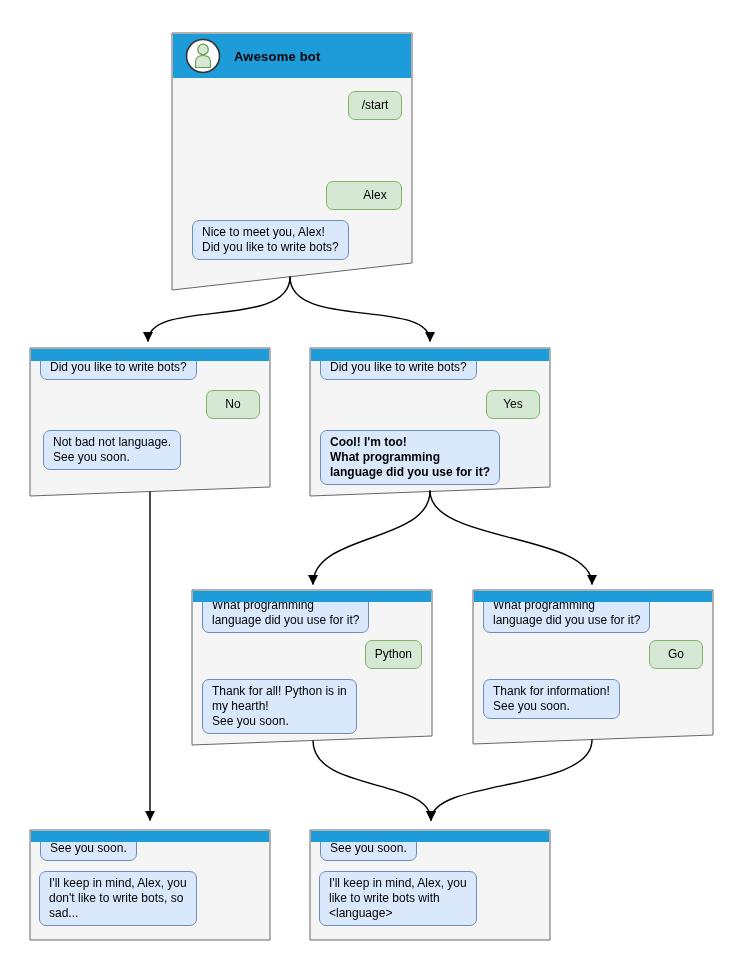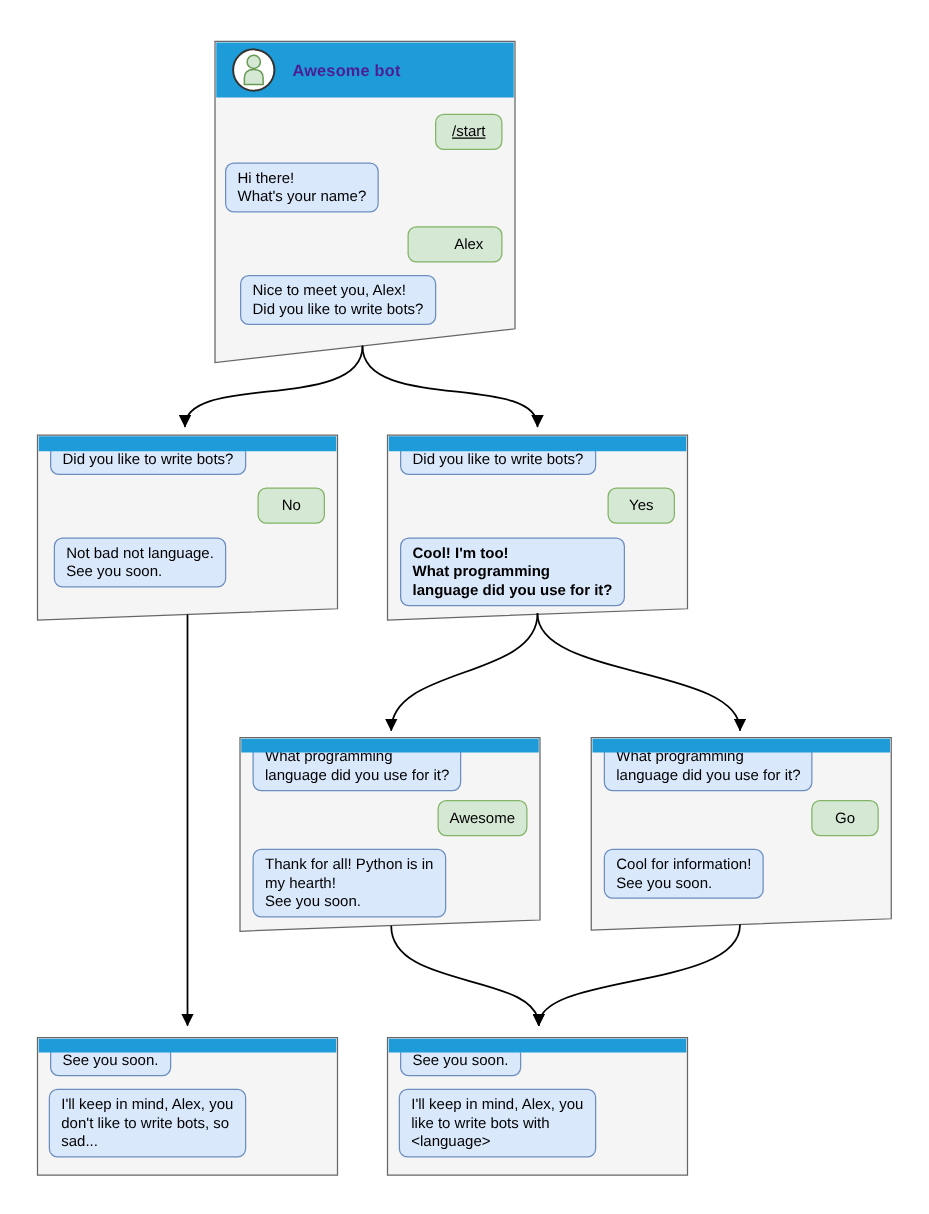--- a/index.html
+++ b/index.html
@@ -10,21 +10,21 @@
   html,body{margin:0;padding:0;background:#ffffff;}
   #canvas{position:relative;width:743px;height:971px;background:#ffffff;
     font-family:"Liberation Sans",sans-serif;overflow:hidden;}
   #shapes{position:absolute;left:0;top:0;z-index:1;}
   .win{fill:var(--window-fill);stroke:var(--window-border);stroke-width:1;}
   .conn{fill:none;stroke:var(--connector);stroke-width:1.4;stroke-linecap:round;
     marker-end:url(#arrowhead);}
   #arrowhead path{fill:var(--connector);}
   .titlebar{position:absolute;background:var(--titlebar-blue);z-index:3;}
   .titlebar.big{display:flex;align-items:center;box-sizing:border-box;padding-left:12px;}
-  .bot-title{color:#4c1d95;font-weight:bold;font-size:13px;margin-left:13px;letter-spacing:.2px;}
+  .bot-title{color:#000000;font-weight:bold;font-size:13px;margin-left:13px;letter-spacing:.2px;}
   .avatar{width:36px;height:36px;flex:0 0 auto;}
   .bubble{position:absolute;z-index:2;font-size:12px;line-height:15px;color:#000;
     white-space:pre;border-radius:7px;padding:4px 9px;}
   .bot-b{background:var(--bot-bubble-fill);border:1px solid var(--bot-bubble-border);}
   .user-b{background:var(--user-bubble-fill);border:1px solid var(--user-bubble-border);
     text-align:center;min-width:34px;padding:6px 9px;}
 </style>
 </head>
 <body>
 
@@ -63,49 +63,47 @@
     <span class="bot-title">Awesome bot</span>
   </div>
 
   <div class="titlebar" style="left:31px;top:349px;width:238px;height:12px;"></div>
   <div class="titlebar" style="left:311px;top:349px;width:238px;height:12px;"></div>
   <div class="titlebar" style="left:193px;top:591px;width:238px;height:11px;"></div>
   <div class="titlebar" style="left:474px;top:591px;width:238px;height:11px;"></div>
   <div class="titlebar" style="left:31px;top:831px;width:238px;height:11px;"></div>
   <div class="titlebar" style="left:311px;top:831px;width:238px;height:11px;"></div>
 
-  <div class="bubble user-b" style="right:341px;top:91px;text-decoration:underline;">/start</div>
-  <div class="bubble bot-b" style="left:180px;top:130px;">Hi there!
-What's your name?</div>
+  <div class="bubble user-b" style="right:341px;top:91px;">/start</div>
   <div class="bubble user-b" style="right:341px;top:181px;padding-left:31px;">Alex</div>
   <div class="bubble bot-b" style="left:192px;top:220px;">Nice to meet you, Alex!
 Did you like to write bots?</div>
 
   <div class="bubble bot-b" style="left:40px;top:355px;">Did you like to write bots?</div>
   <div class="bubble user-b" style="right:483px;top:390px;">No</div>
   <div class="bubble bot-b" style="left:43px;top:430px;">Not bad not language.
 See you soon.</div>
 
   <div class="bubble bot-b" style="left:320px;top:355px;">Did you like to write bots?</div>
   <div class="bubble user-b" style="right:203px;top:390px;">Yes</div>
   <div class="bubble bot-b" style="left:320px;top:430px;font-weight:bold;">Cool! I'm too!
 What programming
 language did you use for it?</div>
 
   <div class="bubble bot-b" style="left:202px;top:593px;">What programming
 language did you use for it?</div>
-  <div class="bubble user-b" style="right:321px;top:640px;">Awesome</div>
+  <div class="bubble user-b" style="right:321px;top:640px;">Python</div>
   <div class="bubble bot-b" style="left:202px;top:679px;">Thank for all! Python is in
 my hearth!
 See you soon.</div>
 
   <div class="bubble bot-b" style="left:483px;top:593px;">What programming
 language did you use for it?</div>
   <div class="bubble user-b" style="right:40px;top:640px;">Go</div>
-  <div class="bubble bot-b" style="left:483px;top:679px;">Cool for information!
+  <div class="bubble bot-b" style="left:483px;top:679px;">Thank for information!
 See you soon.</div>
 
   <div class="bubble bot-b" style="left:40px;top:836px;">See you soon.</div>
   <div class="bubble bot-b" style="left:39px;top:871px;">I'll keep in mind, Alex, you
 don't like to write bots, so
 sad...</div>
 
   <div class="bubble bot-b" style="left:320px;top:836px;">See you soon.</div>
   <div class="bubble bot-b" style="left:319px;top:871px;">I'll keep in mind, Alex, you
 like to write bots with

